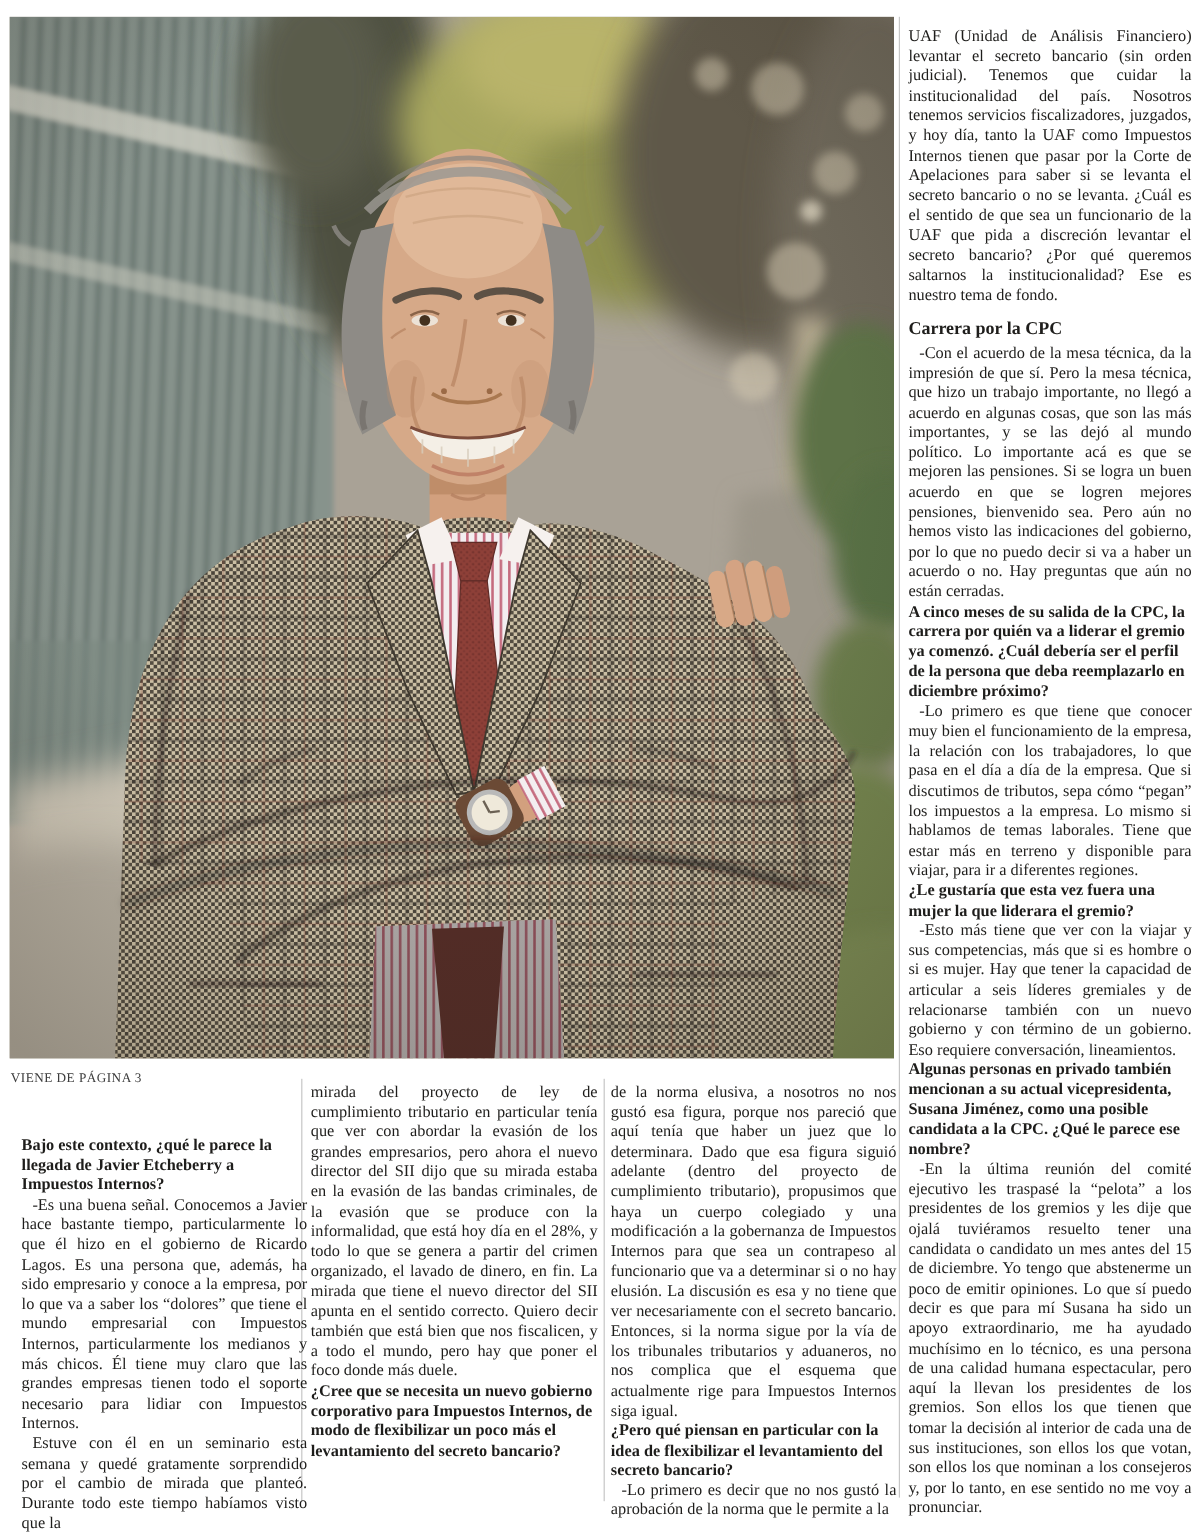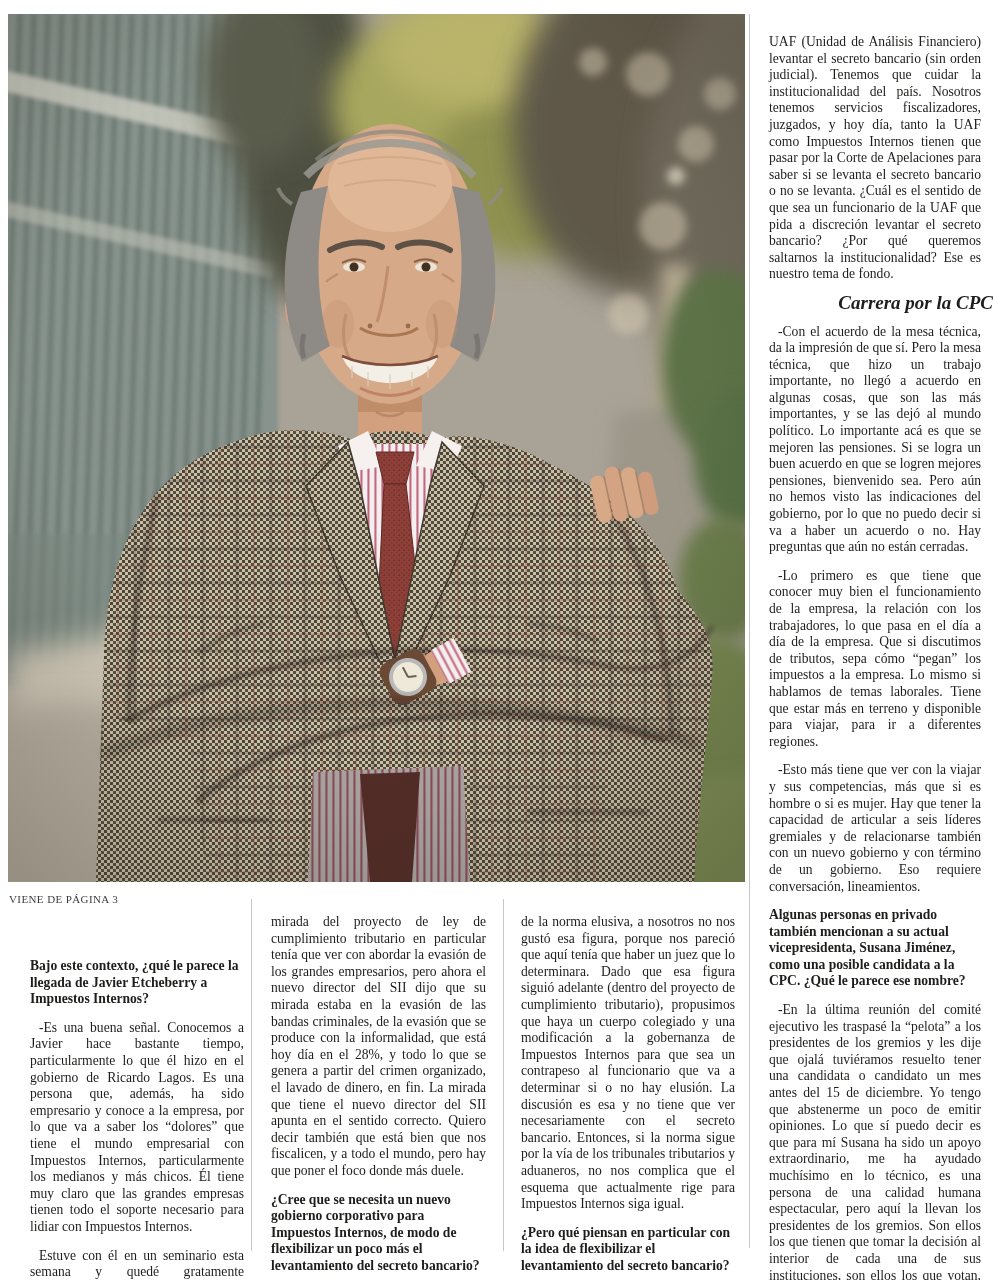--- a/index.html
+++ b/index.html
@@ -10,25 +10,25 @@
   .caption{position:absolute;left:9px;top:893px;font-size:11px;letter-spacing:.4px;color:#3c3c3c;}
   .vrule{position:absolute;width:1px;background:#c6c6c6;}
   .vrule-main{left:749px;top:14px;height:1234px;}
   .vrule-c1{left:251px;top:899px;height:352px;}
   .vrule-c2{left:503px;top:899px;height:352px;}
   .col{position:absolute;font-size:13.6px;line-height:16.6px;text-align:justify;hyphens:auto;}
   .col1{left:18px;top:946px;width:238px;}
   .col2{left:259px;top:902px;width:239px;}
   .col3{left:509px;top:902px;width:238px;}
   .colR{left:757px;top:22px;width:236px;}
-  .blk{margin:12px;padding:0;}
+  .blk{margin:0;padding:0;}
   .blk.q{font-weight:bold;text-align:left;}
   .blk.a{text-indent:9px;}
   .blk.cont{text-indent:0;}
-  .blk.h{font-weight:bold;font-size:19px;margin:12px 0 3px 0;text-align:right;font-style:italic;}
+  .blk.h{font-weight:bold;font-size:15px;margin:12px 0 3px 0;text-align:left;}
 </style>
 </head>
 <body>
 
 <div class="page">
 
   <div class="photo">
     <svg width="737" height="868" viewBox="0 0 737 868" xmlns="http://www.w3.org/2000/svg">
       <defs>
         <filter id="b2" x="-40%" y="-40%" width="180%" height="180%">
@@ -237,19 +237,21 @@
     </div>
   <div class="col col3">
       <p class="blk cont">de la norma elusiva, a nosotros no nos gustó esa figura, porque nos pareció que aquí tenía que haber un juez que lo determinara. Dado que esa figura siguió adelante (dentro del proyecto de cumplimiento tributario), propusimos que haya un cuerpo colegiado y una modificación a la gobernanza de Impuestos Internos para que sea un contrapeso al funcionario que va a determinar si o no hay elusión. La discusión es esa y no tiene que ver necesariamente con el secreto bancario. Entonces, si la norma sigue por la vía de los tribunales tributarios y aduaneros, no nos complica que el esquema que actualmente rige para Impuestos Internos siga igual.</p>
       <p class="blk q">¿Pero qué piensan en particular con la idea de flexibilizar el levantamiento del secreto bancario?</p>
       <p class="blk a">-Lo primero es decir que no nos gustó la aprobación de la norma que le permite a la</p>
     </div>
   <div class="col colR">
       <p class="blk cont">UAF (Unidad de Análisis Financiero) levantar el secreto bancario (sin orden judicial). Tenemos que cuidar la institucionalidad del país. Nosotros tenemos servicios fiscalizadores, juzgados, y hoy día, tanto la UAF como Impuestos Internos tienen que pasar por la Corte de Apelaciones para saber si se levanta el secreto bancario o no se levanta. ¿Cuál es el sentido de que sea un funcionario de la UAF que pida a discreción levantar el secreto bancario? ¿Por qué queremos saltarnos la institucionalidad? Ese es nuestro tema de fondo.</p>
       <p class="blk h">Carrera por la CPC</p>
       <p class="blk a">-Con el acuerdo de la mesa técnica, da la impresión de que sí. Pero la mesa técnica, que hizo un trabajo importante, no llegó a acuerdo en algunas cosas, que son las más importantes, y se las dejó al mundo político. Lo importante acá es que se mejoren las pensiones. Si se logra un buen acuerdo en que se logren mejores pensiones, bienvenido sea. Pero aún no hemos visto las indicaciones del gobierno, por lo que no puedo decir si va a haber un acuerdo o no. Hay preguntas que aún no están cerradas.</p>
+      <p class="blk q">A cinco meses de su salida de la CPC, la carrera por quién va a liderar el gremio ya comenzó. ¿Cuál debería ser el perfil de la persona que deba reemplazarlo en diciembre próximo?</p>
       <p class="blk a">-Lo primero es que tiene que conocer muy bien el funcionamiento de la empresa, la relación con los trabajadores, lo que pasa en el día a día de la empresa. Que si discutimos de tributos, sepa cómo “pegan” los impuestos a la empresa. Lo mismo si hablamos de temas laborales. Tiene que estar más en terreno y disponible para viajar, para ir a diferentes regiones.</p>
+      <p class="blk q">¿Le gustaría que esta vez fuera una mujer la que liderara el gremio?</p>
       <p class="blk a">-Esto más tiene que ver con la viajar y sus competencias, más que si es hombre o si es mujer. Hay que tener la capacidad de articular a seis líderes gremiales y de relacionarse también con un nuevo gobierno y con término de un gobierno. Eso requiere conversación, lineamientos.</p>
       <p class="blk q">Algunas personas en privado también mencionan a su actual vicepresidenta, Susana Jiménez, como una posible candidata a la CPC. ¿Qué le parece ese nombre?</p>
       <p class="blk a">-En la última reunión del comité ejecutivo les traspasé la “pelota” a los presidentes de los gremios y les dije que ojalá tuviéramos resuelto tener una candidata o candidato un mes antes del 15 de diciembre. Yo tengo que abstenerme un poco de emitir opiniones. Lo que sí puedo decir es que para mí Susana ha sido un apoyo extraordinario, me ha ayudado muchísimo en lo técnico, es una persona de una calidad humana espectacular, pero aquí la llevan los presidentes de los gremios. Son ellos los que tienen que tomar la decisión al interior de cada una de sus instituciones, son ellos los que votan, son ellos los que nominan a los consejeros y, por lo tanto, en ese sentido no me voy a pronunciar.</p>
     </div>
 
 </div>
 
 </body></html>

